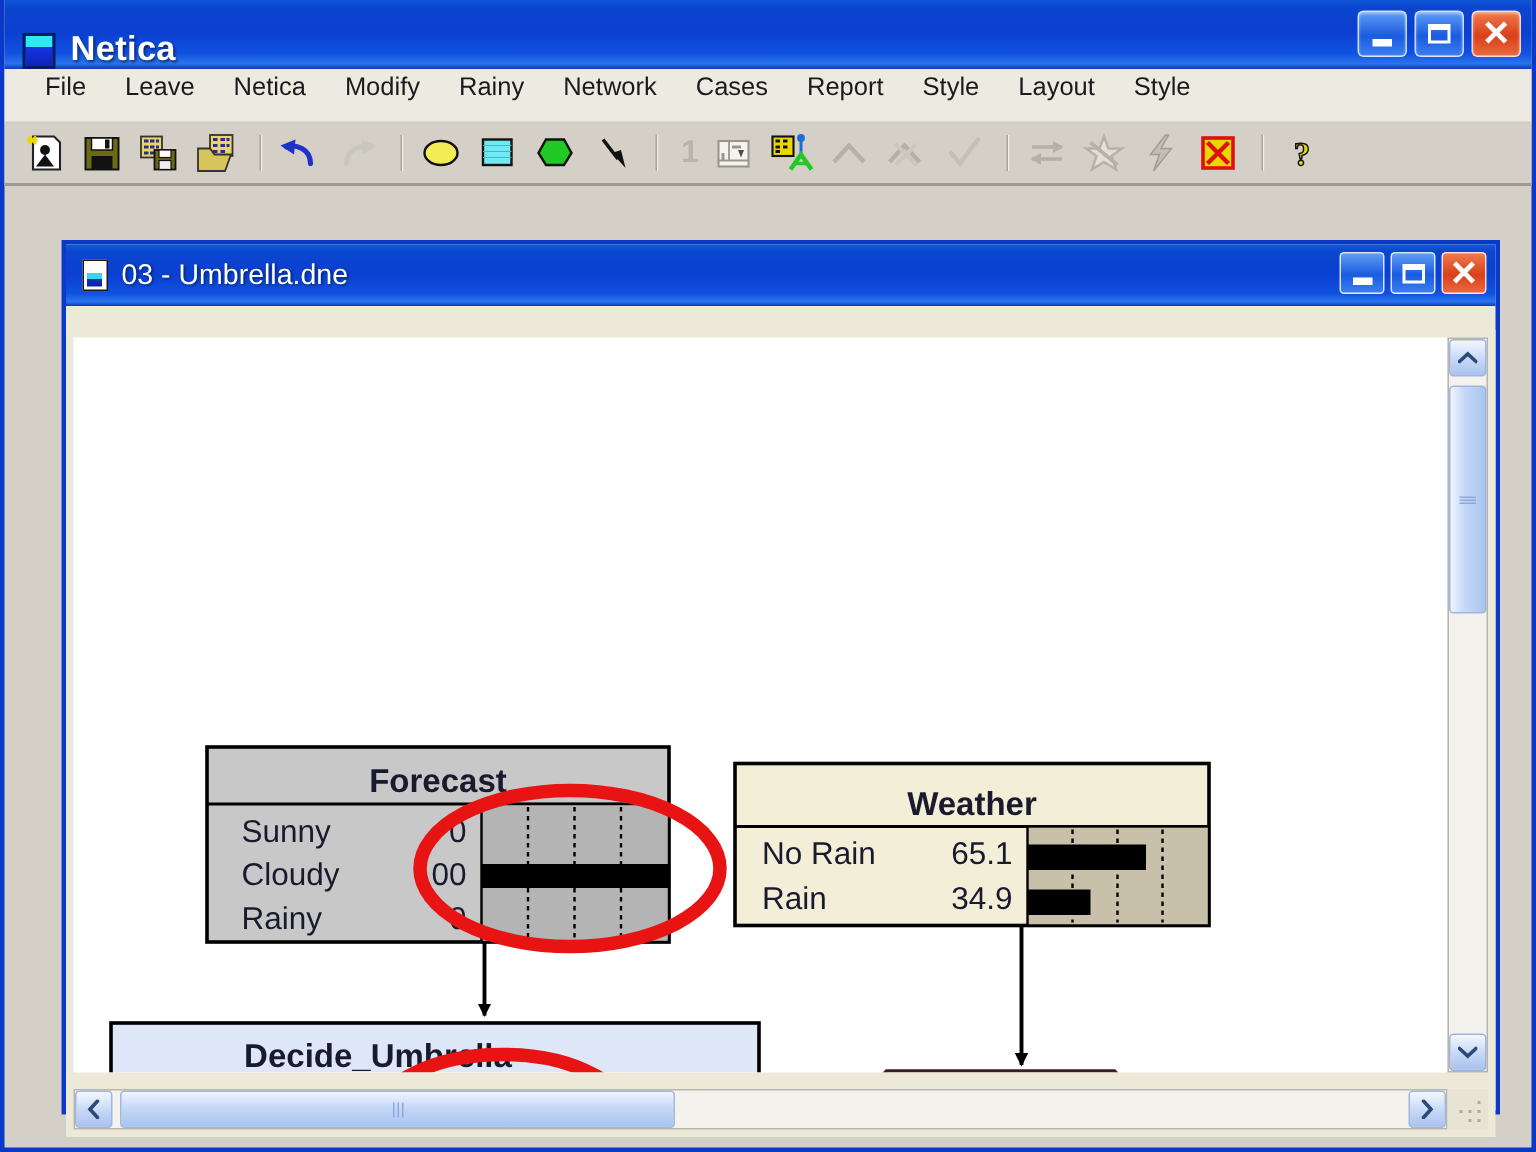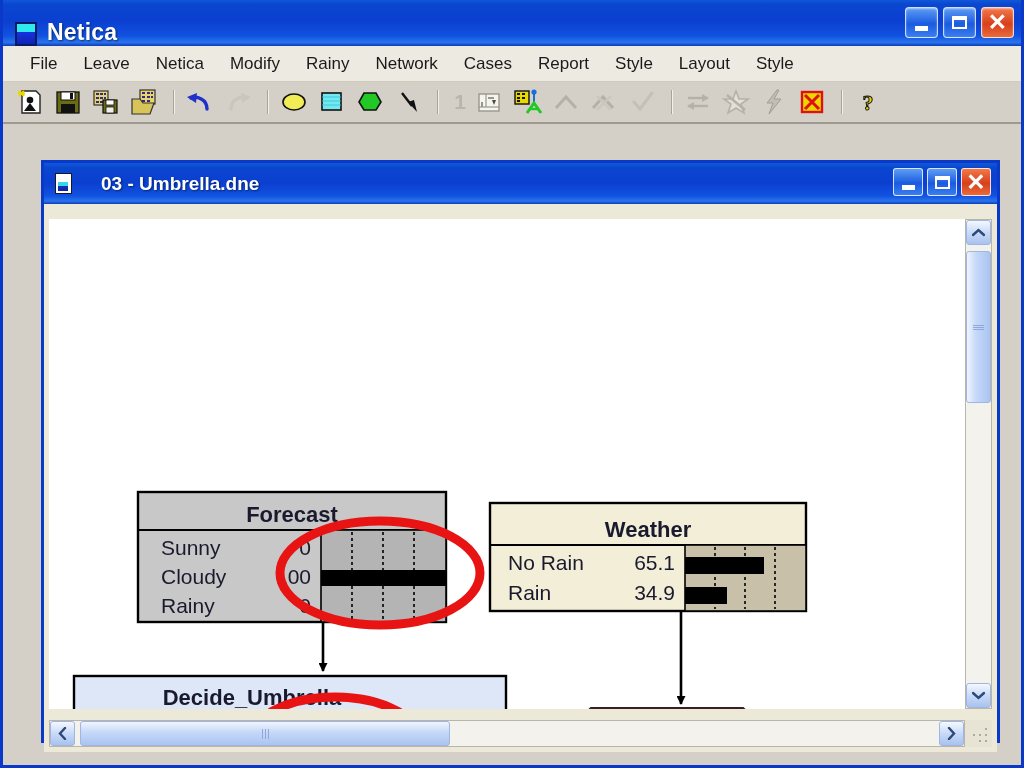--- a/index.html
+++ b/index.html
@@ -46,21 +46,21 @@
   .win-btn.red  { background: linear-gradient(to bottom,#f07a4a,#d8401a 55%,#ea6a3c); }
   .glyph-min { width: 13px; height: 5px; background: #fff; margin-top: 11px; }
   .glyph-max { width: 15px; height: 13px; border: 2px solid #fff; border-top-width: 4px; }
   .glyph-close { color:#fff; font-size: 23px; font-weight: bold; line-height: 19px;
                  font-family: "Liberation Sans", sans-serif; }
 
   
   #menu-bar {
     position: absolute; left: 0; top: 46px; width: 1018px; height: 36px;
     background: #edeae1;
-    display: flex; align-items: center; padding-left: 14px;
+    display: flex; padding-left: 14px;
     border-bottom: 1px solid #cfcabb;
   }
   .menu-item {
     font-size: 17px; color: #1a1a1a; padding: 2px 13px; cursor: default;
   }
 
   
   #toolbar {
     position: absolute; left: 0; top: 82px; width: 1018px; height: 42px;
     background: #d4d0c8;
@@ -87,34 +87,33 @@
   }
   #doc-icon {
     width: 17px; height: 21px; margin-left: 11px; margin-right: 9px;
     background: #ffffff; border: 1px solid #1a1a1a; position: relative;
   }
   #doc-icon::after {
     content:''; position:absolute; left:2px; bottom:2px; width:10px; height:9px;
     background: linear-gradient(to bottom,#36d8e8 0%,#36d8e8 45%,#1430c0 45%,#0f22a0 100%);
   }
   #doc-title-text {
-    color:#fff; font-size:19px; font-weight:bold;
+    color:#fff; font-size:19px; font-weight:normal;
     text-shadow: 1px 1px 2px rgba(0,0,0,.5);
-    margin-left: 20px;
   }
   .doc-btns { position:absolute; right:6px; top:5px; display:flex; gap:4px; }
   .doc-btn { width:30px; height:28px; border-radius:3px;
              border:1px solid rgba(255,255,255,.8);
              display:flex; align-items:center; justify-content:center; }
   .doc-btn.blue { background: linear-gradient(to bottom,#5f9df5,#1a5be0 55%,#3a7ef0); }
   .doc-btn.red  { background: linear-gradient(to bottom,#f07a4a,#d8401a 55%,#ea6a3c); }
 
   
   #canvas-wrap {
-    position:absolute; left:0; top:51px; width:953px; height:538px;
+    position:absolute; left:0; top:57px; width:953px; height:538px;
     background:#ece9d8;
   }
   #canvas {
     position:absolute; left:5px; top:5px; width:916px; height:490px;
     background:#ffffff; overflow:hidden;
   }
   #net-svg { position:absolute; left:0; top:0; }
 
   
   #vscroll {

